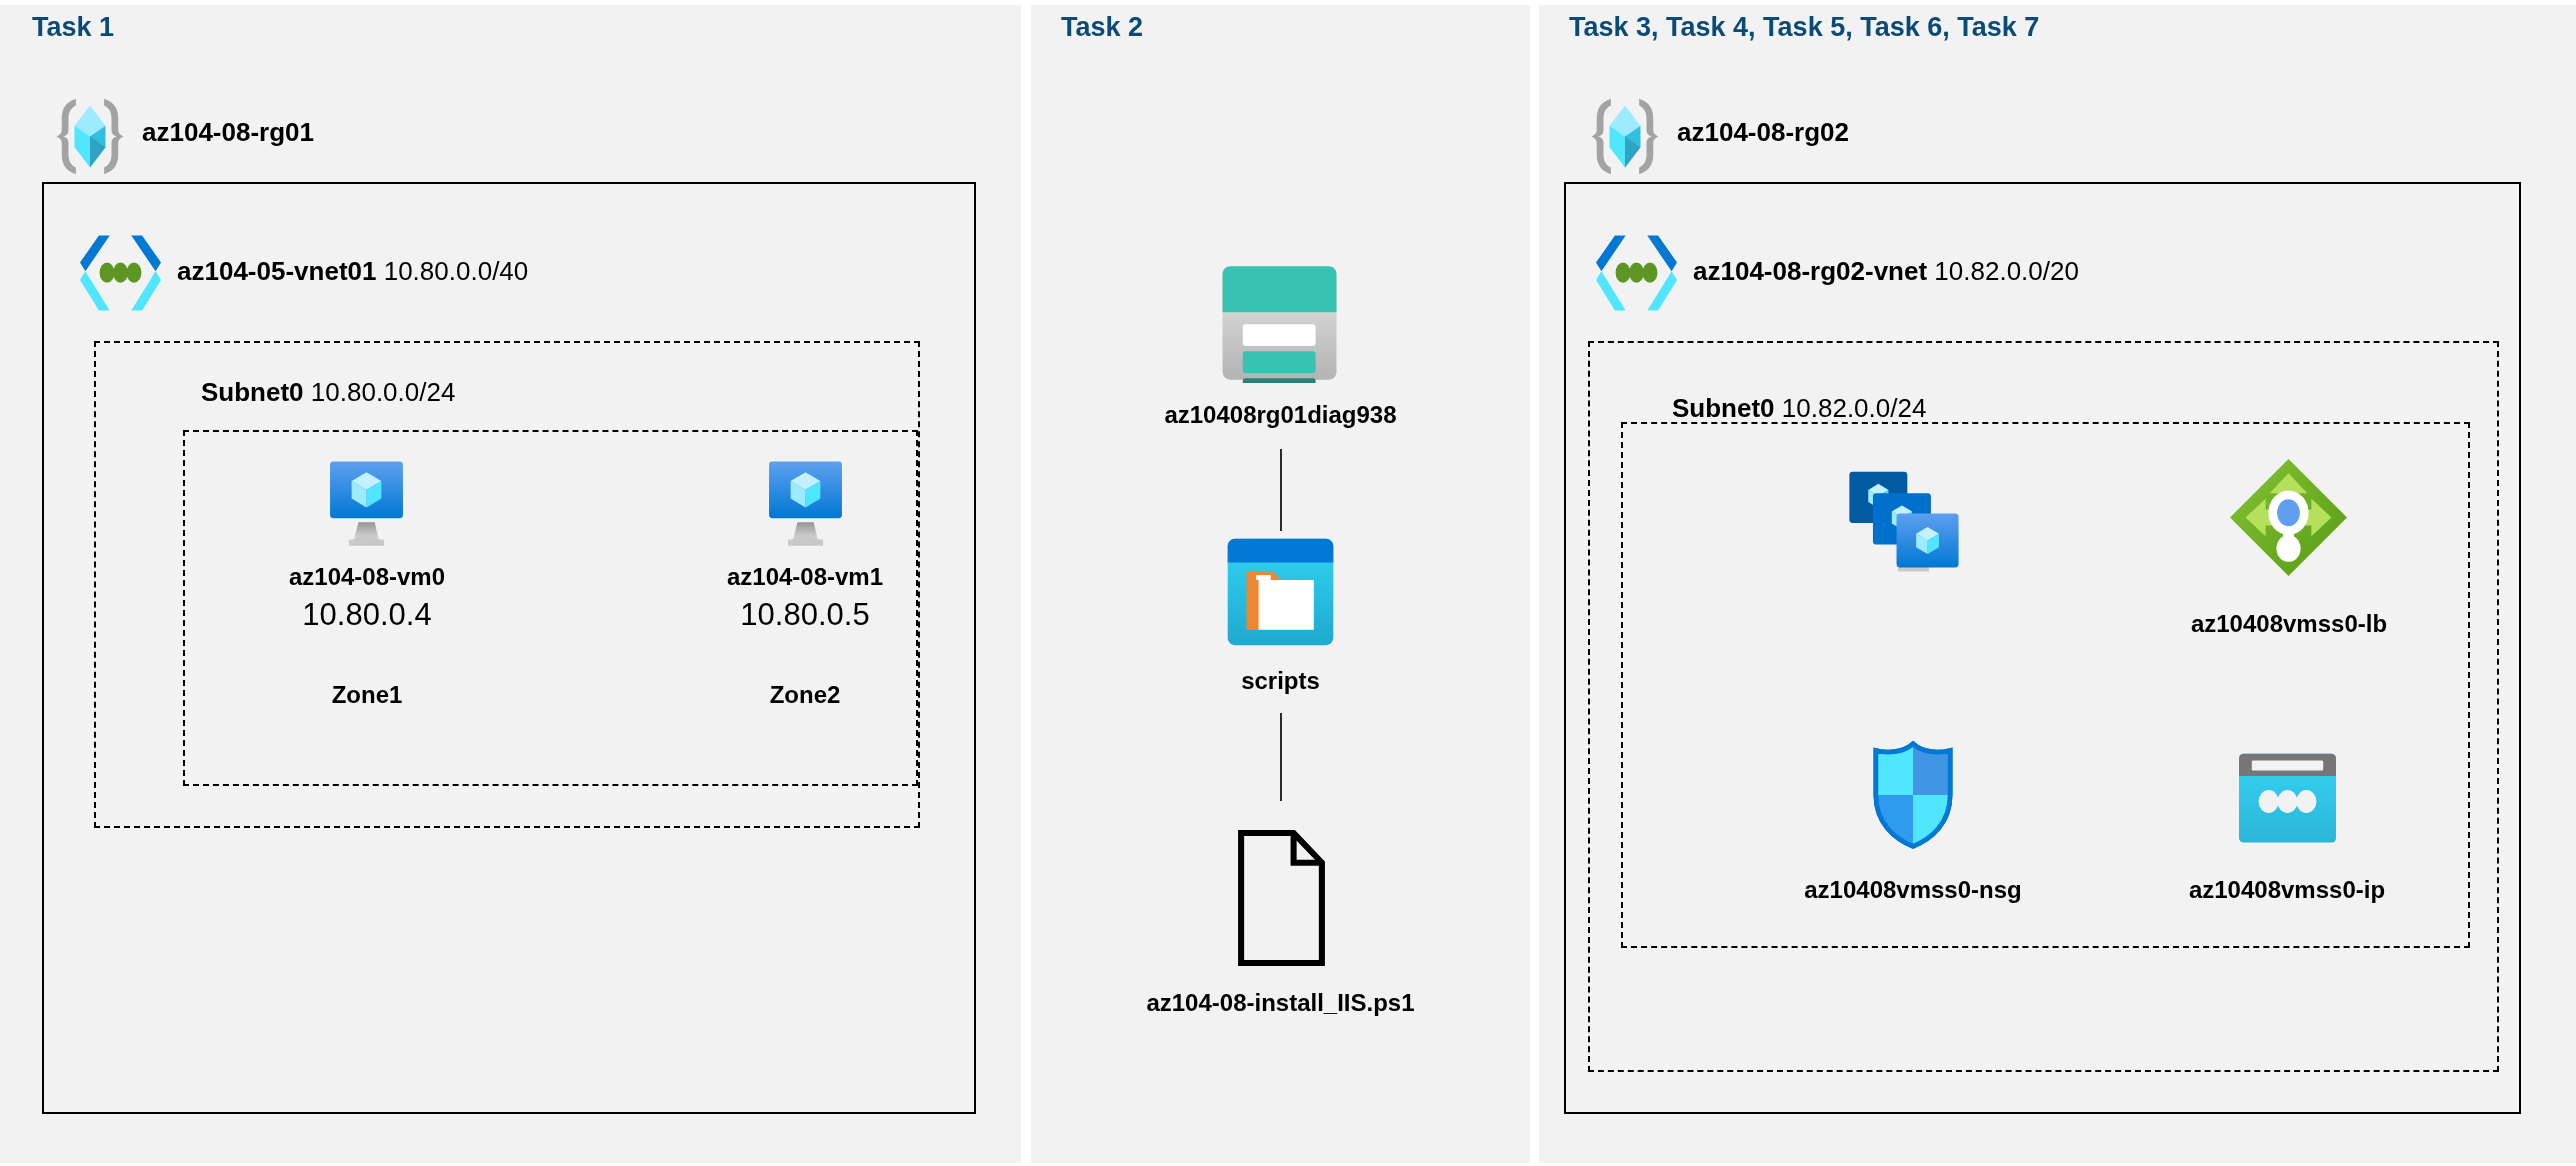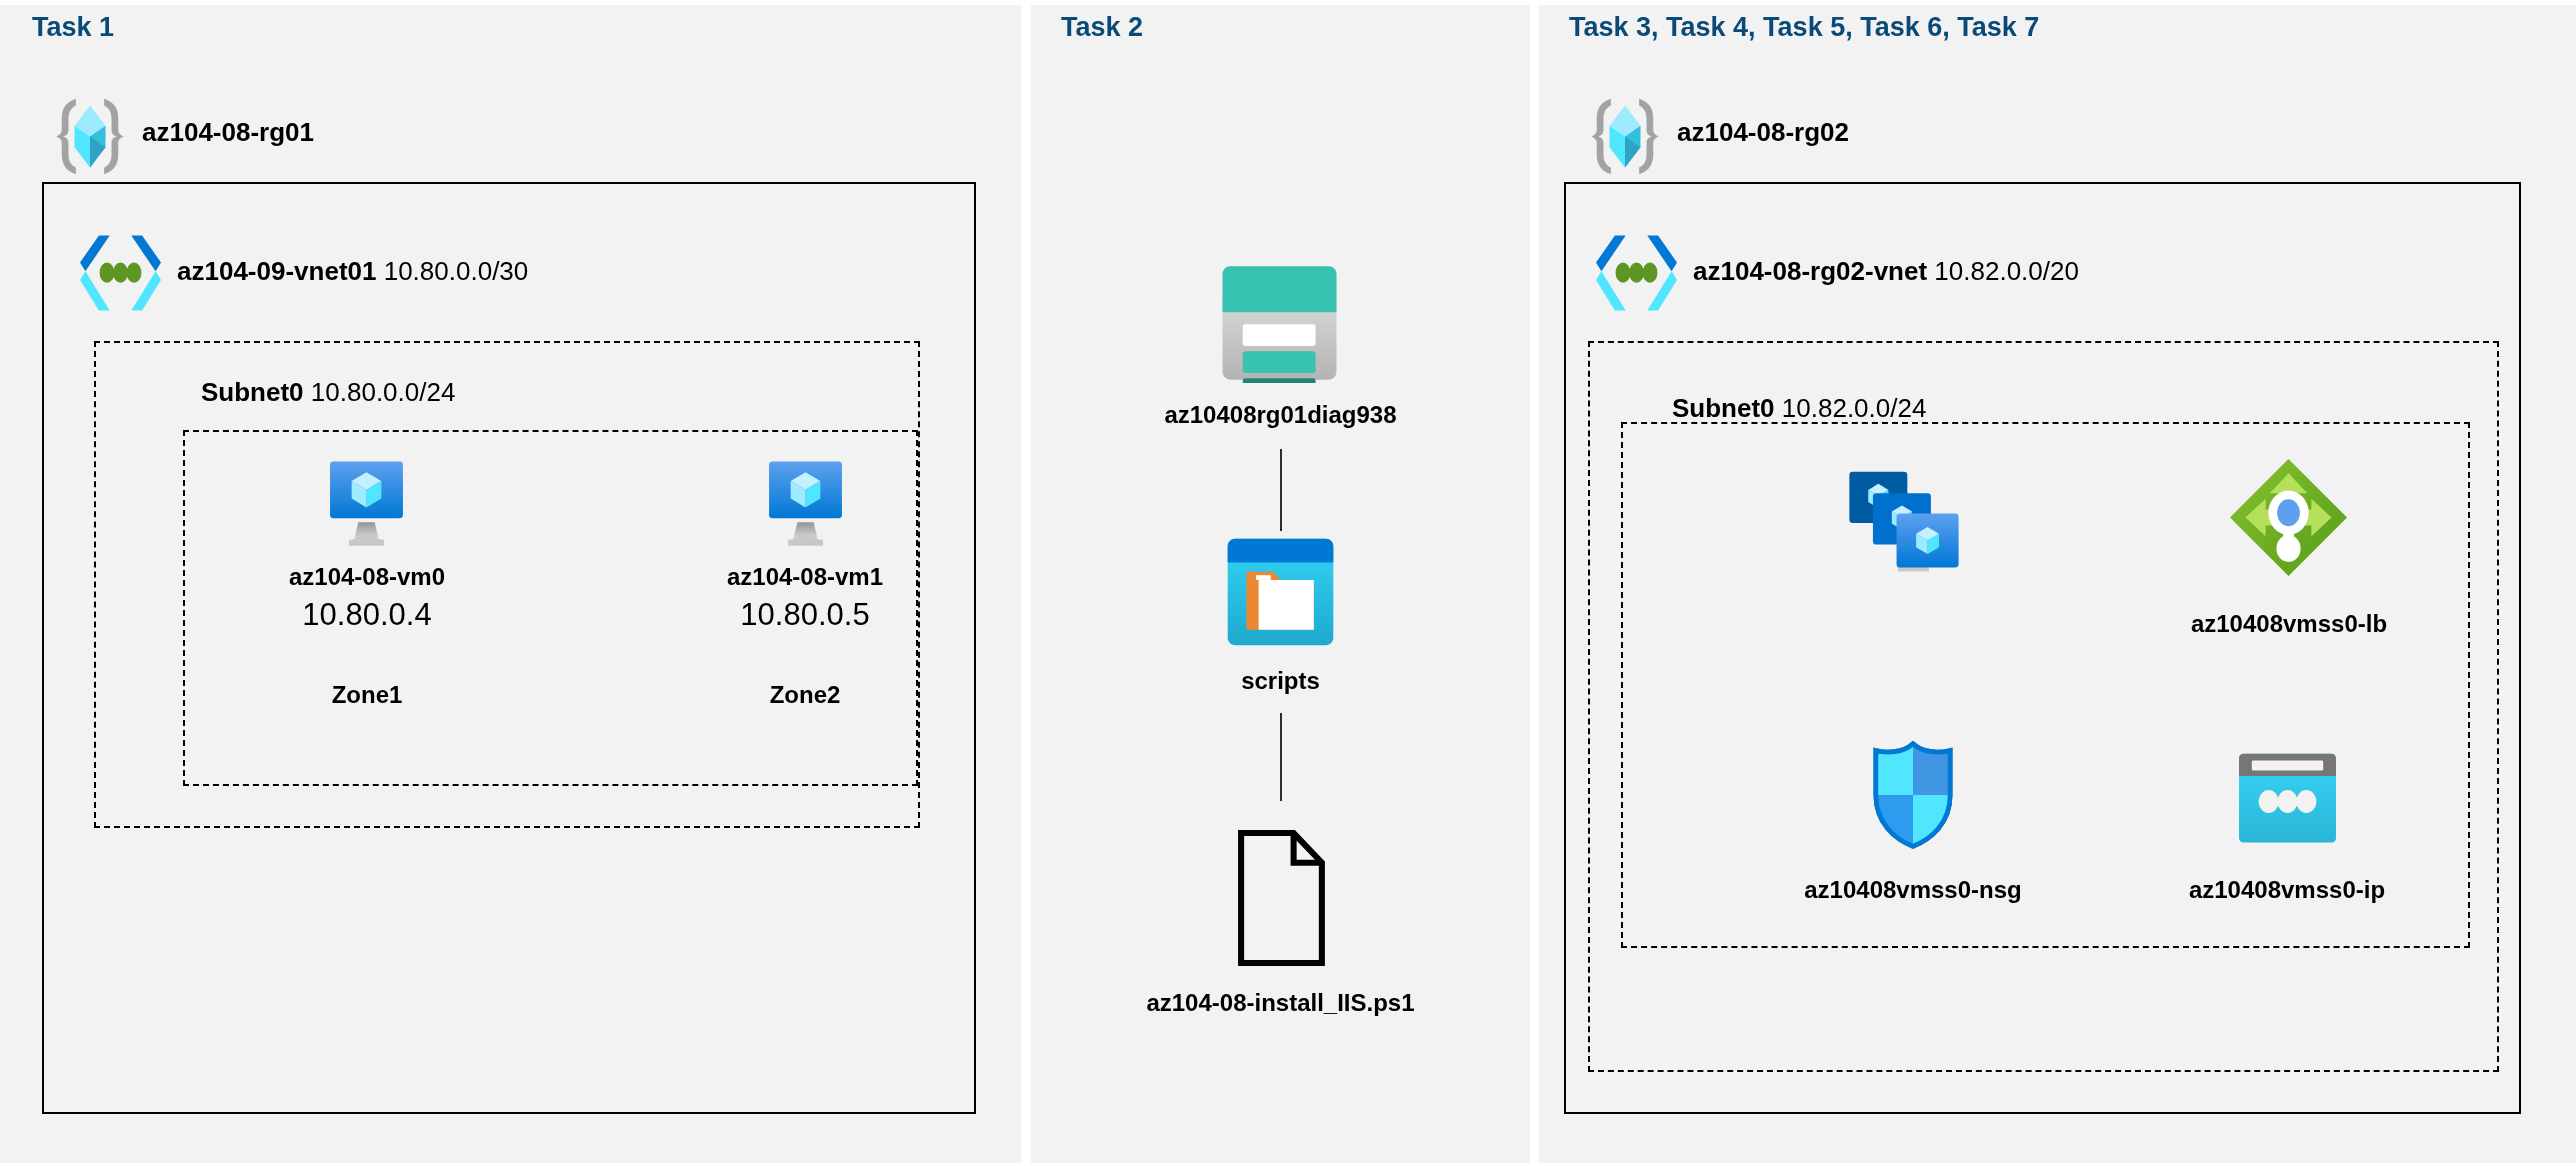--- a/index.html
+++ b/index.html
@@ -123,21 +123,21 @@
         <polygon points="28,2 44,2 8,55 0,42" fill="#0078d4"></polygon>
         <polygon points="8,55 0,68 28,113 44,113" fill="#50e6ff"></polygon>
         <polygon points="92,2 76,2 112,55 120,42" fill="#0078d4"></polygon>
         <polygon points="112,55 120,68 92,113 76,113" fill="#50e6ff"></polygon>
         <ellipse cx="40" cy="57" rx="11" ry="15" fill="#5e9624"></ellipse>
         <ellipse cx="60" cy="57" rx="11" ry="15" fill="#5e9624"></ellipse>
         <ellipse cx="80" cy="57" rx="11" ry="15" fill="#5e9624"></ellipse>
       </svg>
     </span>
     <div class="lbl" style="left:177px; top:251px;">
-      <b>az104-09-vnet01</b><span>&nbsp;</span><span class="cidr">10.80.0.0/30</span>
+      <b>az104-05-vnet01</b><span>&nbsp;</span><span class="cidr">10.80.0.0/40</span>
     </div>
 
     <div class="dashed-box" id="subnet1-box" style="left:94px; top:336px; width:826px; height:487px;"></div>
 
     <div class="lbl" style="left:201px; top:372px;">
       <b>Subnet0</b><span>&nbsp;</span><span class="cidr">10.80.0.0/24</span>
     </div>
 
     <div class="dashed-box" id="vmgroup-box" style="left:183px; top:425px; width:735px; height:356px;"></div>
 

